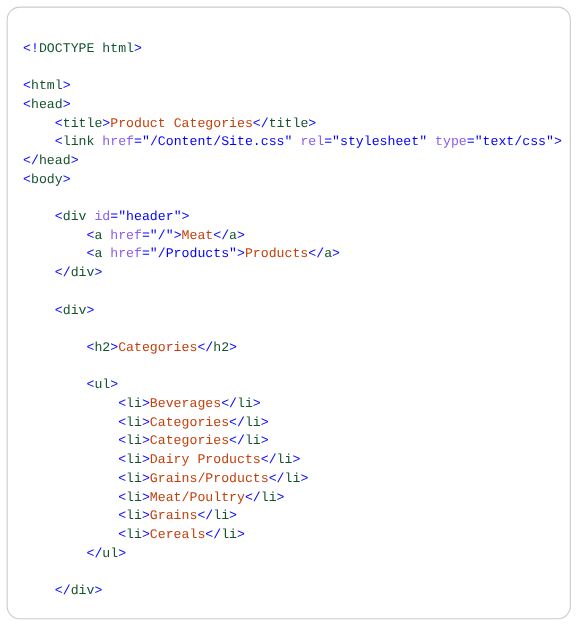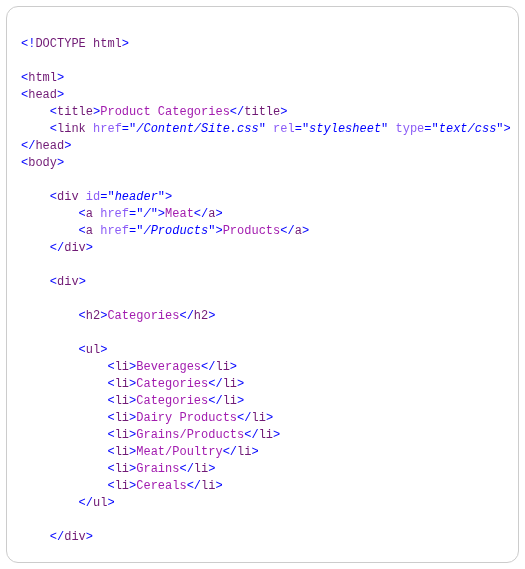--- a/index.html
+++ b/index.html
@@ -21,23 +21,23 @@
       height: 100%;
       border: 1px solid #ccc;
       border-radius: 12px;
       padding: 12px 14px;
       background: #fff;
       white-space: pre;
       overflow: hidden;
     }
     .t { color: #0000ff; }  
     .an { color: #8b5cf6; } 
-    .av { color: #0000ff; font-style: italic; } 
-    .m { color: #701a75; }  
-    .tx { color: #a21caf; }  
+    .av { color: #0000ff; } 
+    .m { color: #14532d; }  
+    .tx { color: #c2410c; }  
   </style>
 </head>
 <body>
 
 <div class="code-panel">
 <span><span class="t">&lt;!</span><span class="m">DOCTYPE html</span><span class="t">&gt;</span></span>
 
 <span><span class="t">&lt;</span><span class="m">html</span><span class="t">&gt;</span></span>
 <span><span class="t">&lt;</span><span class="m">head</span><span class="t">&gt;</span></span>
     <span><span class="t">&lt;</span><span class="m">title</span><span class="t">&gt;</span><span class="tx">Product Categories</span><span class="t">&lt;/</span><span class="m">title</span><span class="t">&gt;</span></span>

